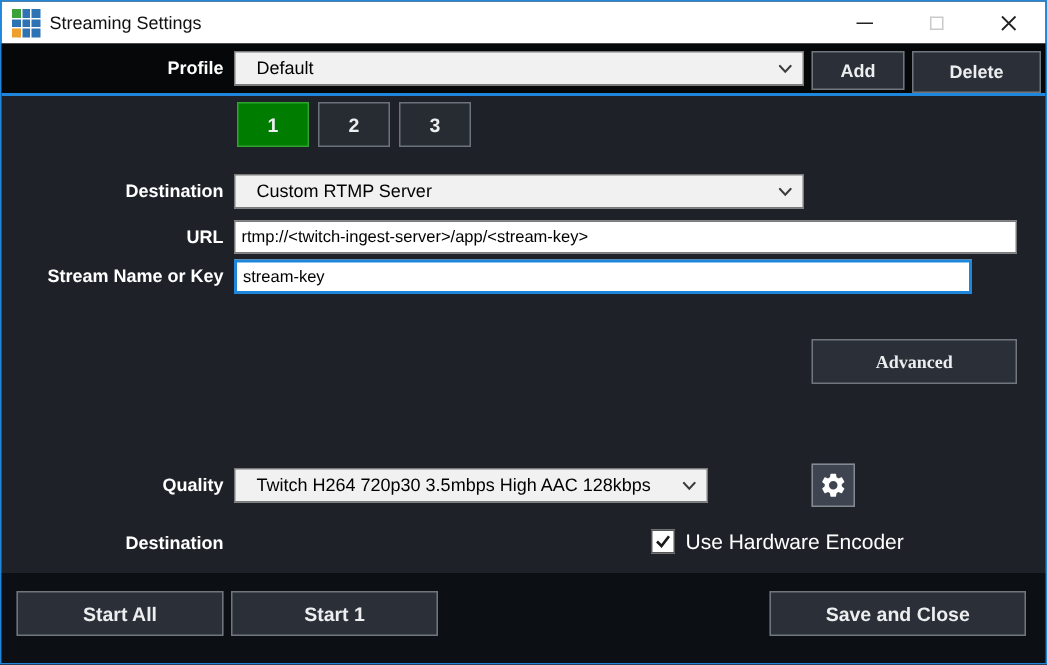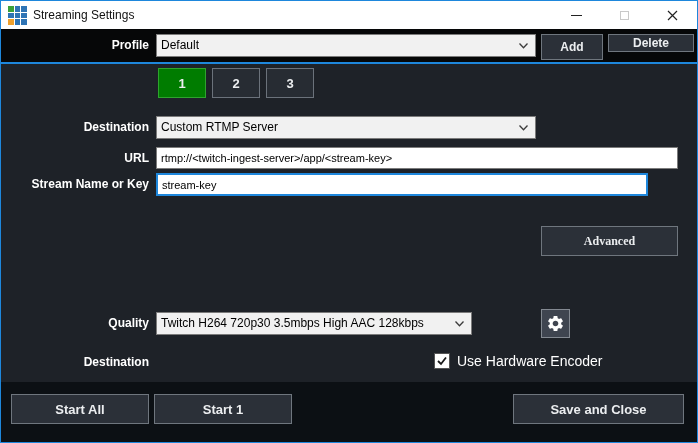--- a/index.html
+++ b/index.html
@@ -23,21 +23,21 @@
   .win-btn{position:absolute;top:0;height:28px;width:46px;display:flex;align-items:center;justify-content:center;cursor:default;}
   .btn-min{right:98px;} .btn-max{right:50px;} .btn-close{right:0;width:50px;}
   .glyph-min{width:11px;height:1px;background:#222;}
   .glyph-max{width:9px;height:9px;border:1px solid #c9c9c9;}
   
   .profile-row{position:absolute;left:0;top:28px;width:696px;height:33px;background:var(--profile_row_bg);}
   .separator{position:absolute;left:0;top:61px;width:696px;height:2px;background:var(--accent_blue);}
   .lbl{position:absolute;left:0;width:148px;text-align:right;color:#fff;font-weight:bold;font-size:12px;}
   
   .select{position:absolute;background:var(--field_bg);border:1px solid var(--field_border);
-    height:23px;font-size:12px;color:#000;line-height:21px;padding-left:4px;cursor:default;}
+    height:23px;font-size:12px;color:#000;line-height:21px;padding-left:14px;cursor:default;}
   .chev{position:absolute;right:7px;top:8px;width:9px;height:6px;}
   .chev svg{display:block;}
   
   .dbtn{position:absolute;background:var(--button_bg);border:1px solid var(--button_border);
     color:#eceef0;font-weight:bold;font-size:12px;display:flex;align-items:center;justify-content:center;cursor:default;}
   
   .tab{position:absolute;top:67px;width:48px;height:30px;background:var(--tab_bg);
     border:1px solid var(--tab_border);color:#eceef0;font-weight:bold;font-size:13px;
     display:flex;align-items:center;justify-content:center;cursor:default;}
   .tab.active{background:var(--tab_active_bg);border-color:var(--tab_active_border);}
@@ -93,21 +93,21 @@
   <div class="lbl" style="top:28px;line-height:33px;">Profile</div>
   <div class="select" style="left:155px;top:33px;width:380px;">
     <span>Default</span>
     <span class="chev">
       <svg width="9" height="6" viewBox="0 0 9 6">
           <polyline points="0.5,0.5 4.5,4.8 8.5,0.5" stroke="#3c3c3c" stroke-width="1.3" fill="none"></polyline>
         </svg>
     </span>
   </div>
   <div class="dbtn" style="left:540px;top:33px;width:62px;height:26px;">Add</div>
-  <div class="dbtn" style="left:607px;top:33px;width:86px;height:18px;">Delete</div>
+  <div class="dbtn" style="left:607px;top:33px;width:86px;height:28px;">Delete</div>
   <div class="separator"></div>
 
   <div class="tab active" style="left:157px;">1</div>
   <div class="tab" style="left:211px;">2</div>
   <div class="tab" style="left:265px;">3</div>
 
   <div class="lbl" style="top:115px;line-height:23px;">Destination</div>
   <div class="select" style="left:155px;top:115px;width:380px;">
     <span>Custom RTMP Server</span>
     <span class="chev">

